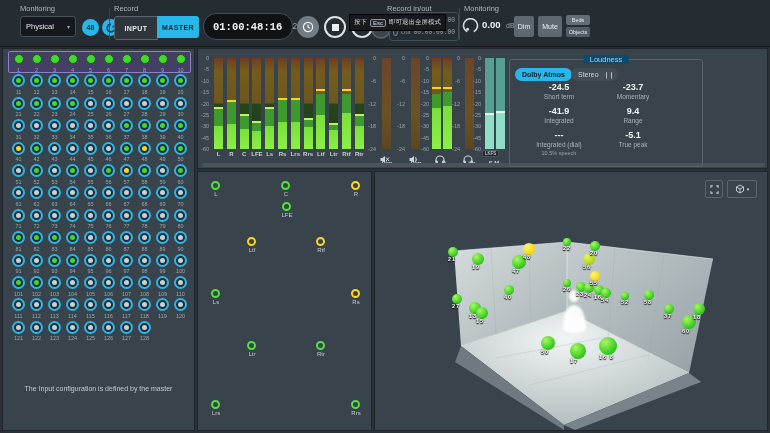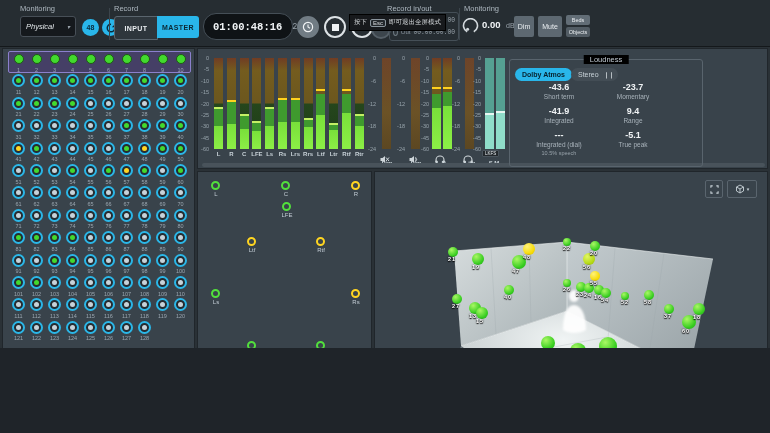--- a/index.html
+++ b/index.html
@@ -1,25 +1,25 @@
 <!DOCTYPE html>
 <html><head>
 <meta charset="utf-8">
 <style>
   html,body{margin:0;padding:0;background:#1f2429;}
-  #root{position:relative;width:770px;height:348px;background:#2a3136;overflow:hidden;
+  #root{position:relative;width:770px;height:433px;background:#2a3136;overflow:hidden;
         font-family:"Liberation Sans",sans-serif;color:#cdd5db;}
   .abs{position:absolute;}
   
   #topbar{position:absolute;left:0;top:0;width:770px;height:46px;background:#262d32;border-bottom:1px solid #14181b;}
   .tb-label{position:absolute;font-size:7.5px;color:#aeb8c0;top:4px;}
   .vdiv{position:absolute;top:8px;height:32px;width:1px;background:#3c454c;}
   #mon-dd{position:absolute;left:20px;top:16px;width:56px;height:21px;background:#15191d;border:1px solid #474f57;
           border-radius:3px;display:flex;align-items:center;justify-content:space-between;padding:0 5px;box-sizing:border-box;}
-  #mon-dd span{font-size:7.5px;color:#e4e9ec;font-style:italic;}
+  #mon-dd span{font-size:7.5px;color:#e4e9ec;}
   #mon-dd .chev{font-size:6px;color:#9aa4ac;}
   .circle-cyan{position:absolute;top:19px;width:17px;height:17px;border-radius:50%;background:#29b6ea;
                display:flex;align-items:center;justify-content:center;font-size:7px;font-weight:bold;color:#07293a;}
   .sq-btn{position:absolute;border-radius:2px;display:flex;align-items:center;justify-content:center;
           background:#5d6871;color:#eaeef1;font-size:7px;}
   #btn-input{left:114px;top:16px;width:42px;height:22px;background:#2e363c;border:1px solid #5a656e;border-radius:3px 0 0 3px;font-weight:bold;letter-spacing:.4px;}
   #btn-master{left:157px;top:16px;width:42px;height:22px;background:#29b6ea;color:#0b2733;border-radius:0 3px 3px 0;font-weight:bold;letter-spacing:.4px;}
   #timecode{left:203px;top:13px;width:88px;height:25px;background:#0f1316;border:1px solid #454f57;border-radius:13px;
             display:flex;align-items:center;position:absolute;}
   #tc-main{font-family:"Liberation Mono",monospace;font-size:10.5px;font-weight:bold;color:#f2f5f7;margin-left:9px;}
@@ -68,21 +68,21 @@
   .limbar{position:absolute;width:9px;height:91px;top:9px;background:linear-gradient(180deg,#6e4429 0%,#6b5226 60%,#5c4722 100%);}
   .smbar{position:absolute;width:9px;height:91px;top:9px;background:#55a092;}
   .smlit{position:absolute;left:0;bottom:0;width:100%;background:#8fdcc9;}
   .smtick{position:absolute;left:0;width:100%;height:2px;background:#e8f6f2;}
   .gicon{position:absolute;top:101px;}
   .glabel{position:absolute;top:111px;font-size:6px;font-weight:bold;color:#c8d2d8;text-align:center;}
   #lkfs{position:absolute;top:101px;font-size:4.5px;color:#e8edf0;background:#23282c;border:1px solid #4a545c;border-radius:1px;padding:0 2px;}
   #bottom-strip{position:absolute;left:4px;top:114px;width:563px;height:4px;background:#49535b;border-radius:2px;}
   
   #loud-box{position:absolute;left:311px;top:10px;width:192px;height:106px;border:1px solid #59646d;border-radius:3px;}
-  #loud-title{position:absolute;left:50%;top:-5px;transform:translateX(-50%);background:#000000;padding:0 6px;font-size:7.5px;color:#c0cad2;}
+  #loud-title{position:absolute;left:50%;top:-5px;transform:translateX(-50%);background:#0c4a6e;padding:0 6px;font-size:7.5px;color:#c0cad2;}
   .tab{position:absolute;top:8px;height:13px;border-radius:7px;display:flex;align-items:center;padding:0 7px;font-size:7px;}
   .tab.active{background:#29b6ea;color:#07222e;font-weight:bold;}
   .tab.idle{background:#434d55;color:#c8d2d8;}
   #loud-icons{position:absolute;top:8px;left:76px;width:32px;height:13px;border-radius:7px;background:#434d55;
               display:flex;align-items:center;justify-content:center;gap:5px;font-size:7px;color:#d8dee2;}
   .stat-val{position:absolute;font-size:9px;font-weight:bold;color:#f0f3f5;text-align:center;width:70px;}
   .stat-lab{position:absolute;font-size:6.5px;color:#a8b2ba;text-align:center;width:70px;}
   .stat-sub{position:absolute;font-size:5.5px;color:#98a2aa;text-align:center;width:70px;}
   
   .spk{position:absolute;width:9px;height:9px;border-radius:50%;box-sizing:border-box;border:2.2px solid;}
@@ -839,21 +839,21 @@
       <div id="loud-tabs"></div>
       <div id="loud-icons">
         <svg width="9" height="9" viewBox="0 0 10 10">
           <circle cx="5" cy="5" r="3.6" fill="none" stroke="#d8dee2" stroke-width="1.2" stroke-dasharray="4 2"></circle>
         </svg>
         <span style="font-size:6px;font-weight:bold;">❘❘</span>
       </div>
       <div id="loud-stats"></div>
     <div class="tab active" style="left: 5px;">Dolby Atmos</div>
         <div class="tab idle" style="left: 61px;">Stereo</div>
-        <div class="stat-val" style="left: 14px; top: 22px;">-43.6</div>
+        <div class="stat-val" style="left: 14px; top: 22px;">-24.5</div>
         <div class="stat-lab" style="left: 14px; top: 33px;">Short term</div>
         <div class="stat-val" style="left: 88px; top: 22px;">-23.7</div>
         <div class="stat-lab" style="left: 88px; top: 33px;">Momentary</div>
         <div class="stat-val" style="left: 14px; top: 46px;">-41.9</div>
         <div class="stat-lab" style="left: 14px; top: 57px;">Integrated</div>
         <div class="stat-val" style="left: 88px; top: 46px;">9.4</div>
         <div class="stat-lab" style="left: 88px; top: 57px;">Range</div>
         <div class="stat-val" style="left: 14px; top: 70px;">---</div>
         <div class="stat-lab" style="left: 14px; top: 81px;">Integrated (dial)</div>
         <div class="stat-sub" style="left: 14px; top: 90px;">10.5% speech</div>

